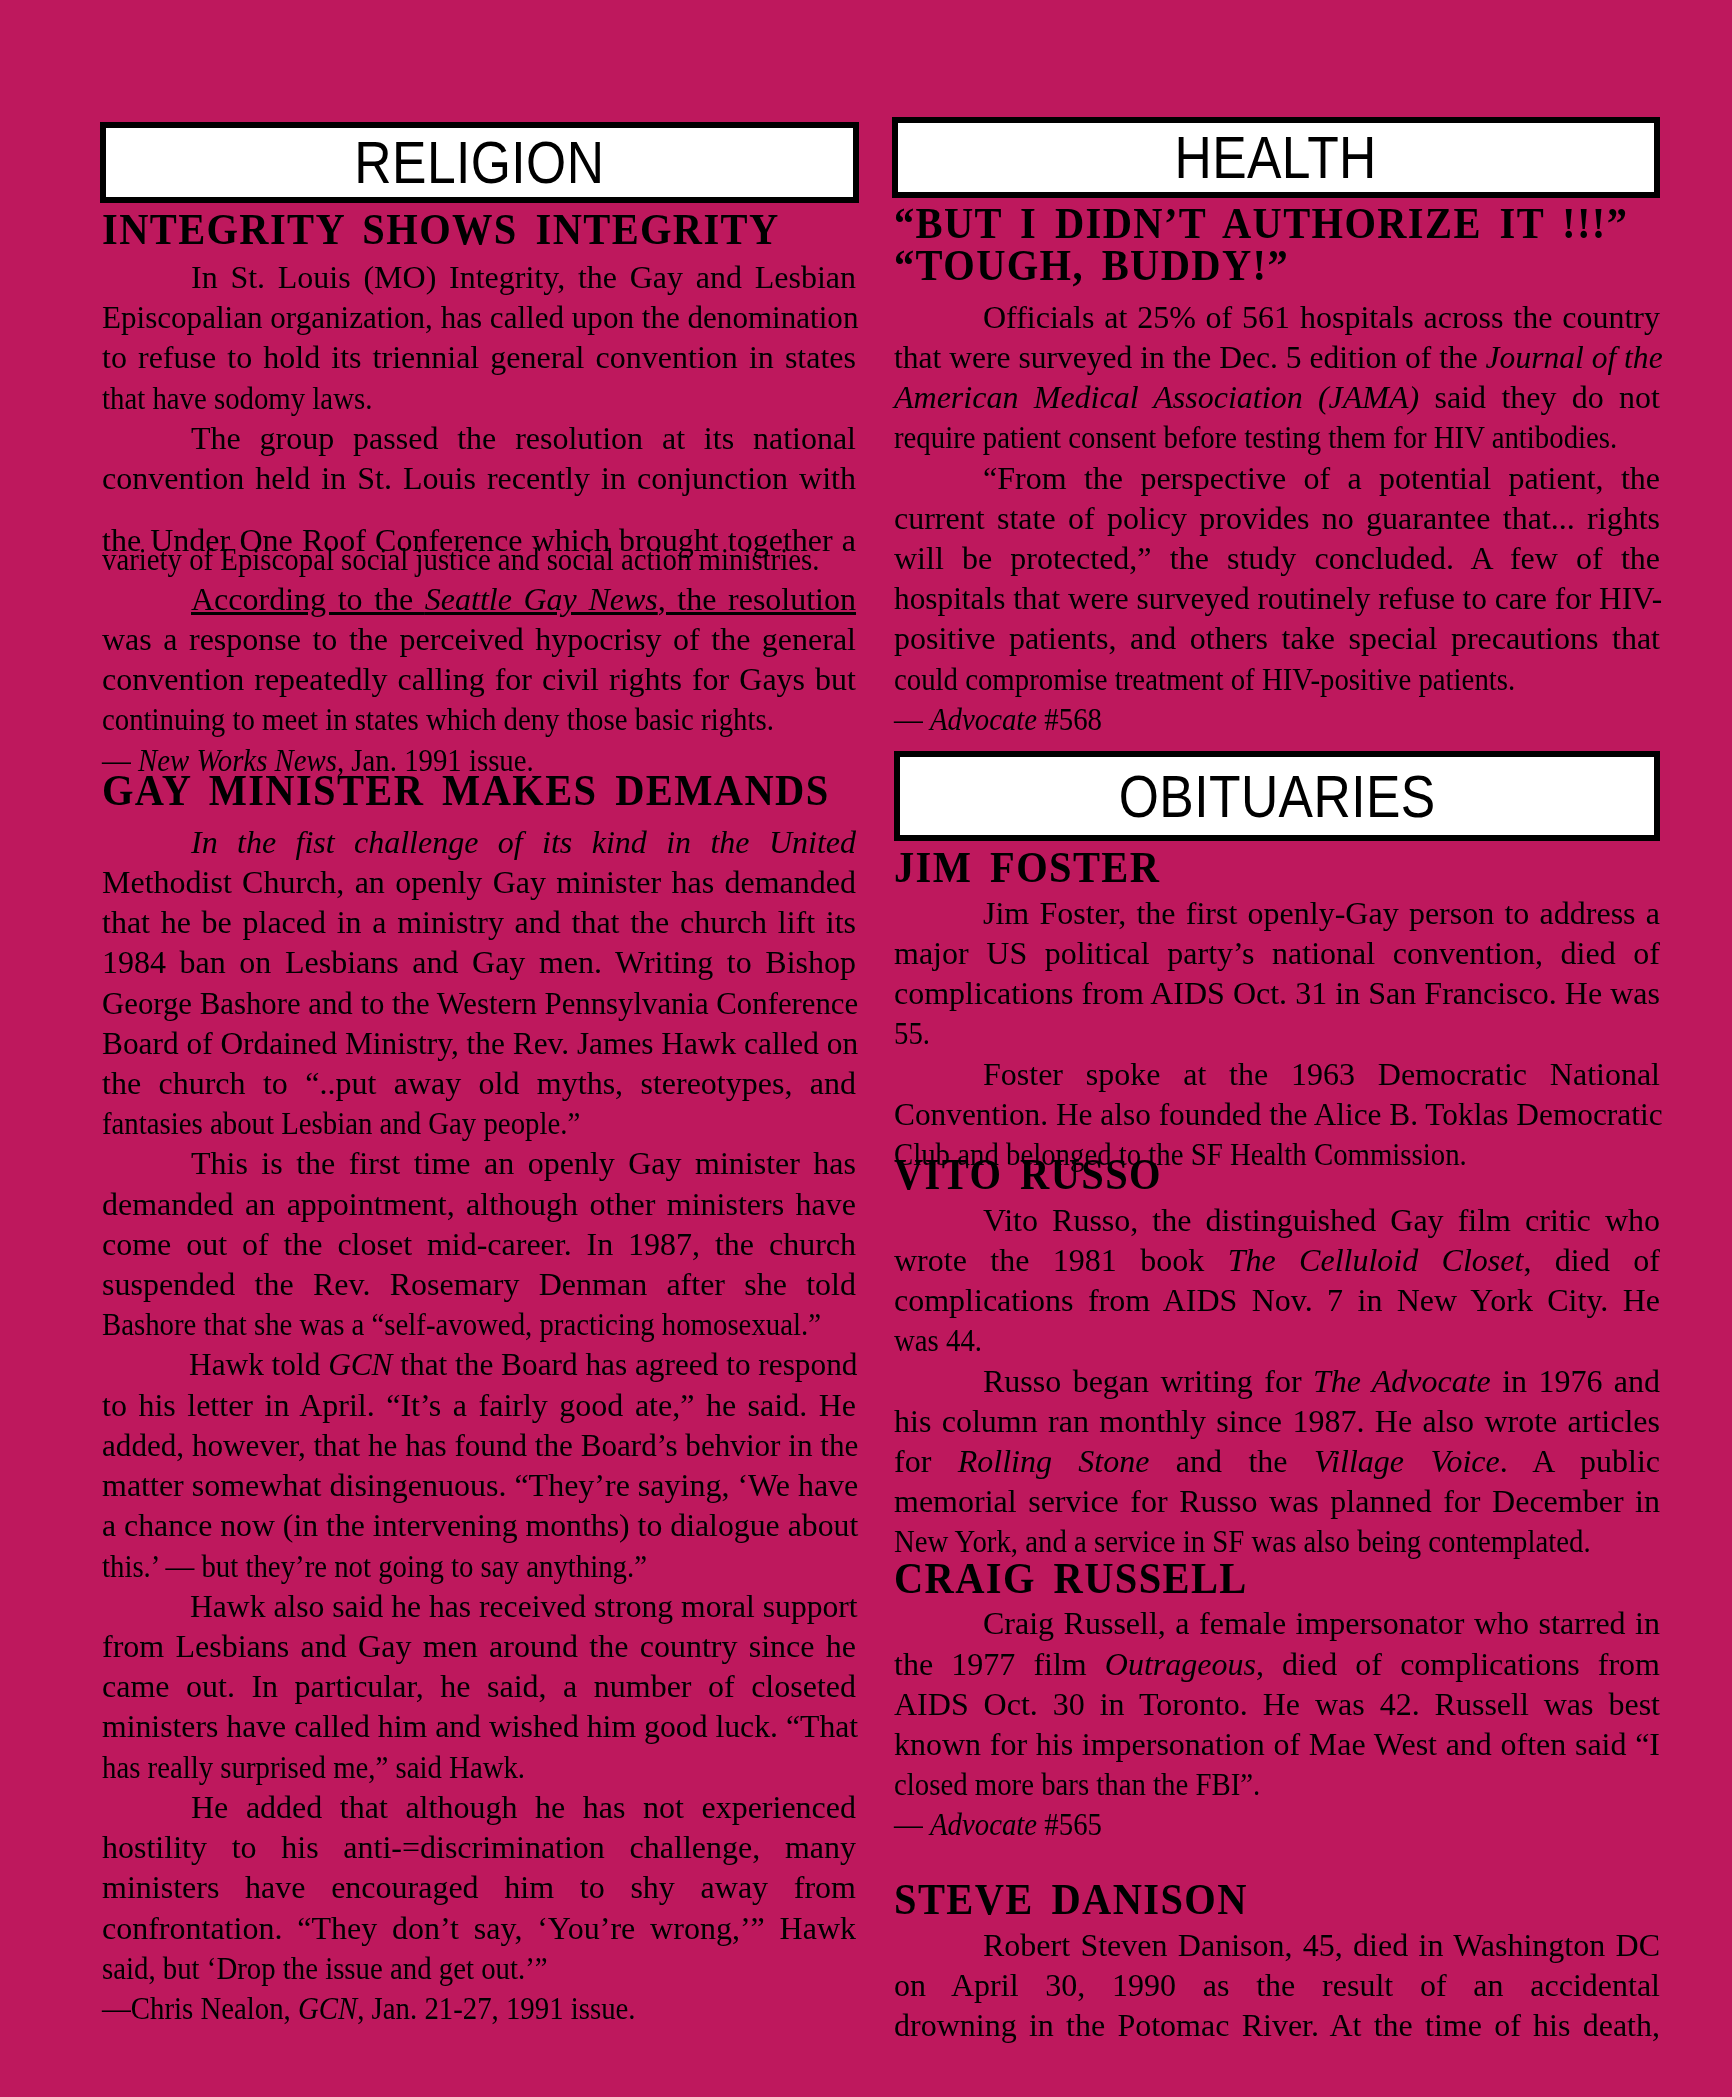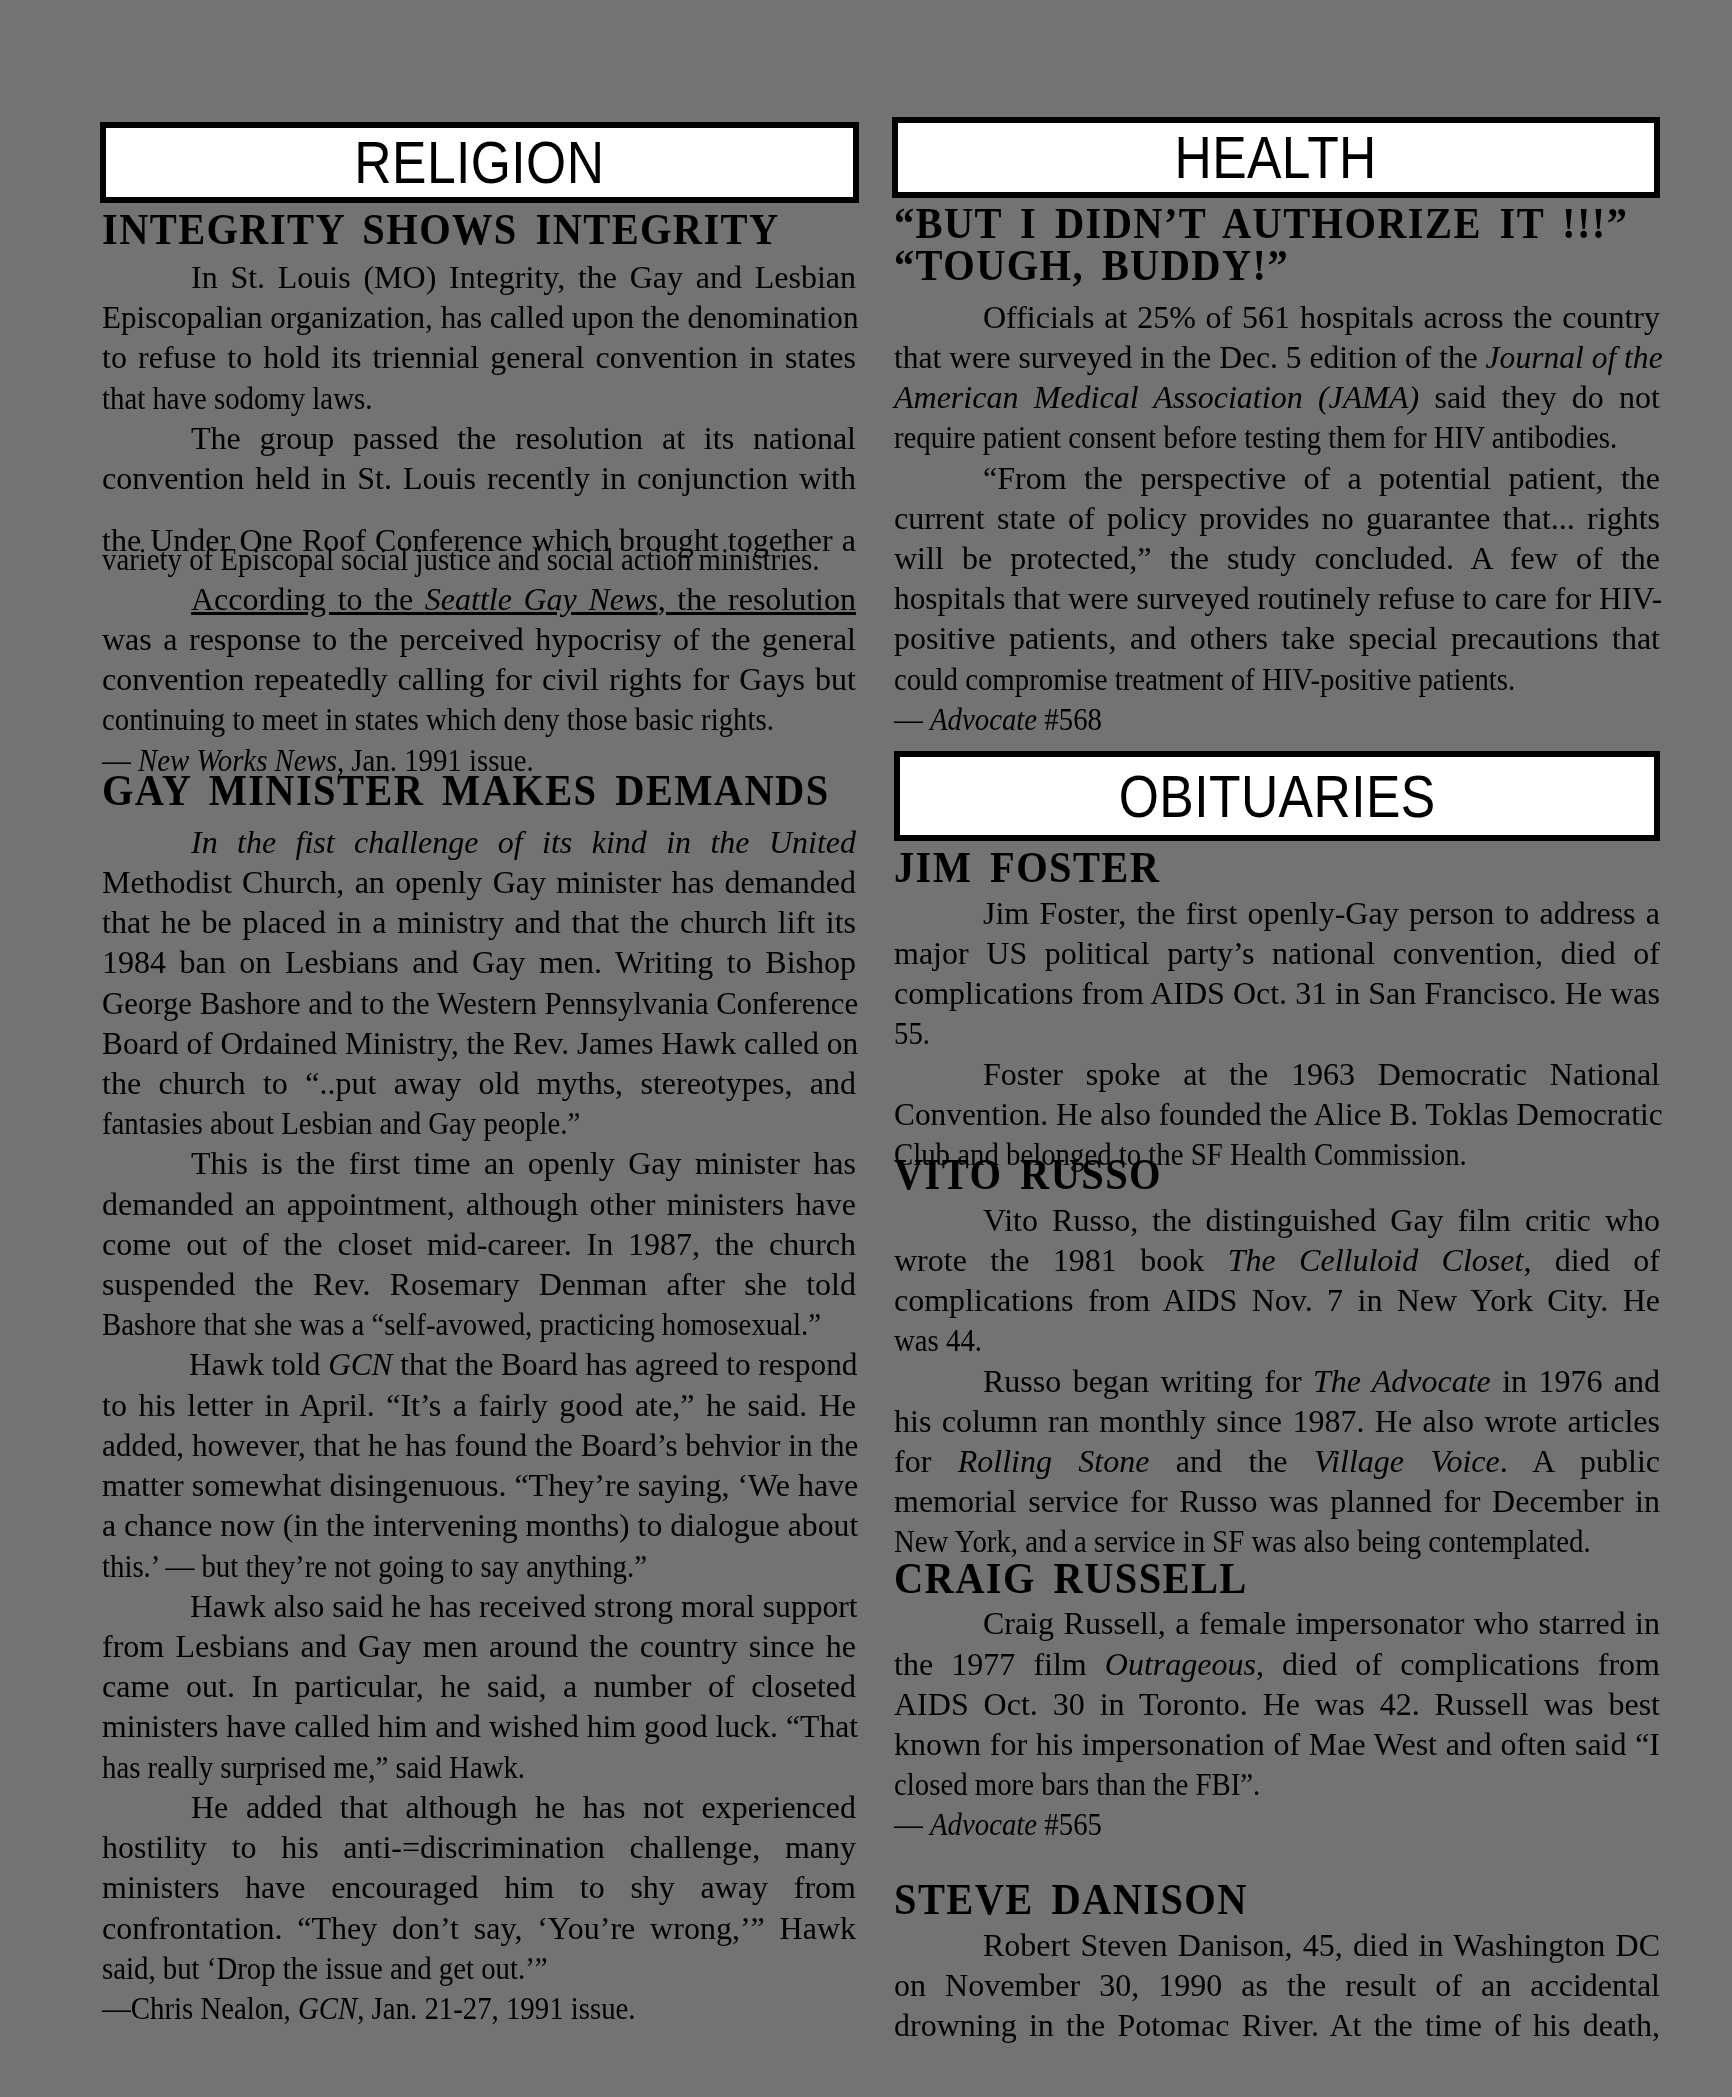--- a/index.html
+++ b/index.html
@@ -1,17 +1,17 @@
 <!DOCTYPE html>
 <html style="font-size:7.7px"><head>
 <meta charset="utf-8">
 <style>
   html, body { margin: 0; padding: 0; background: #ffffff; }
   body { width: 1733px; height: 2097px; position: relative; overflow: hidden; color: #000; }
-  .page { position: absolute; left: 0; top: 0; width: 1733px; height: 2097px; background: #737373; }
+  .page { position: absolute; left: 0; top: 0; width: 1733px; height: 2097px; background: #be185d; }
   .col { position: absolute; top: 0; }
   #col-left { left: 102px; width: 754px; }
   #col-right { left: 894px; width: 766px; }
 
   .section-box {
     position: absolute; box-sizing: border-box;
     border: 6.3px solid #000; background: #fff;
     display: flex; align-items: center; justify-content: center;
   }
   .section-box span {
@@ -140,19 +140,19 @@
         <div class="line last" style="top: 1525px; width: 772px; transform: scaleX(0.9);">New York, and a service in SF was also being contemplated.</div>
         <div class="headline" style="top: 1557px; transform: scaleX(0.92);">CRAIG RUSSELL</div>
         <div class="line indent" style="top: 1607px; width: 766px;">Craig Russell, a female impersonator who starred in</div>
         <div class="line" style="top: 1648px; width: 766px;">the 1977 film <i>Outrageous</i>, died of complications from</div>
         <div class="line" style="top: 1688px; width: 766px;">AIDS Oct. 30 in Toronto. He was 42. Russell was best</div>
         <div class="line" style="top: 1728px; width: 766px;">known for his impersonation of Mae West and often said “I</div>
         <div class="line last" style="top: 1768px; width: 406px; transform: scaleX(0.9);">closed more bars than the FBI”.</div>
         <div class="line last" style="top: 1808px; width: 231px; transform: scaleX(0.9);">— <i>Advocate</i>  #565</div>
         <div class="headline" style="top: 1878px; transform: scaleX(0.92);">STEVE DANISON</div>
         <div class="line indent" style="top: 1929px; width: 766px;">Robert Steven Danison, 45, died in Washington DC</div>
-        <div class="line" style="top: 1969px; width: 766px;">on November 30, 1990 as the result of an accidental</div>
+        <div class="line" style="top: 1969px; width: 766px;">on April 30, 1990 as the result of an accidental</div>
         <div class="line" style="top: 2009px; width: 766px;">drowning in the Potomac River. At the time of his death,</div>
       </div>
   </div>
 
 </div>
 
 
 </body></html>

